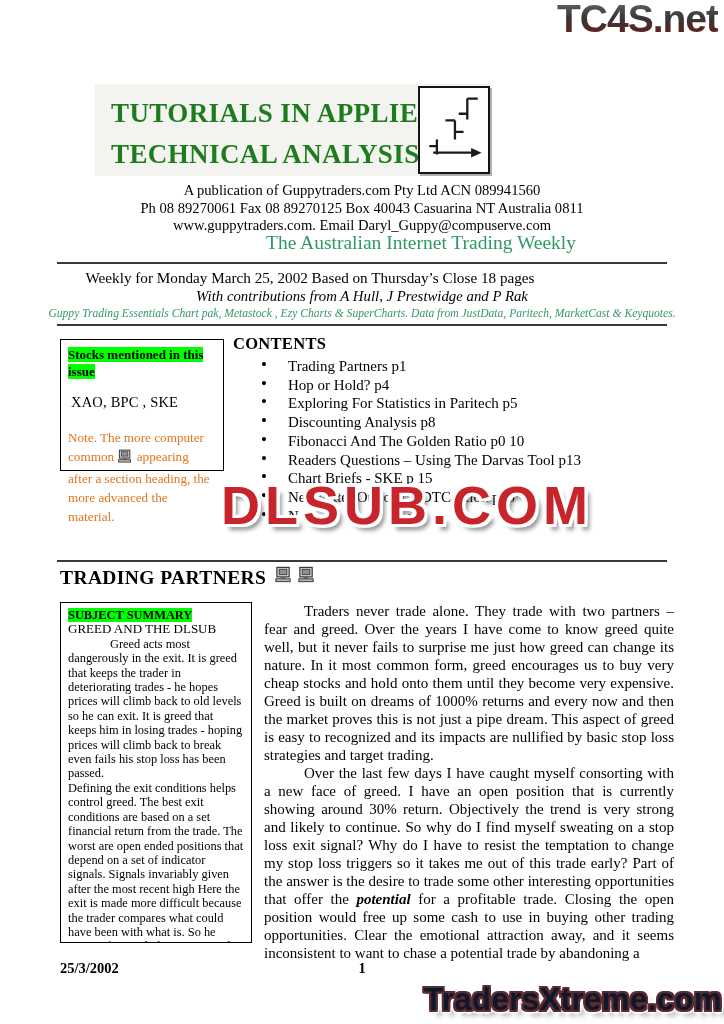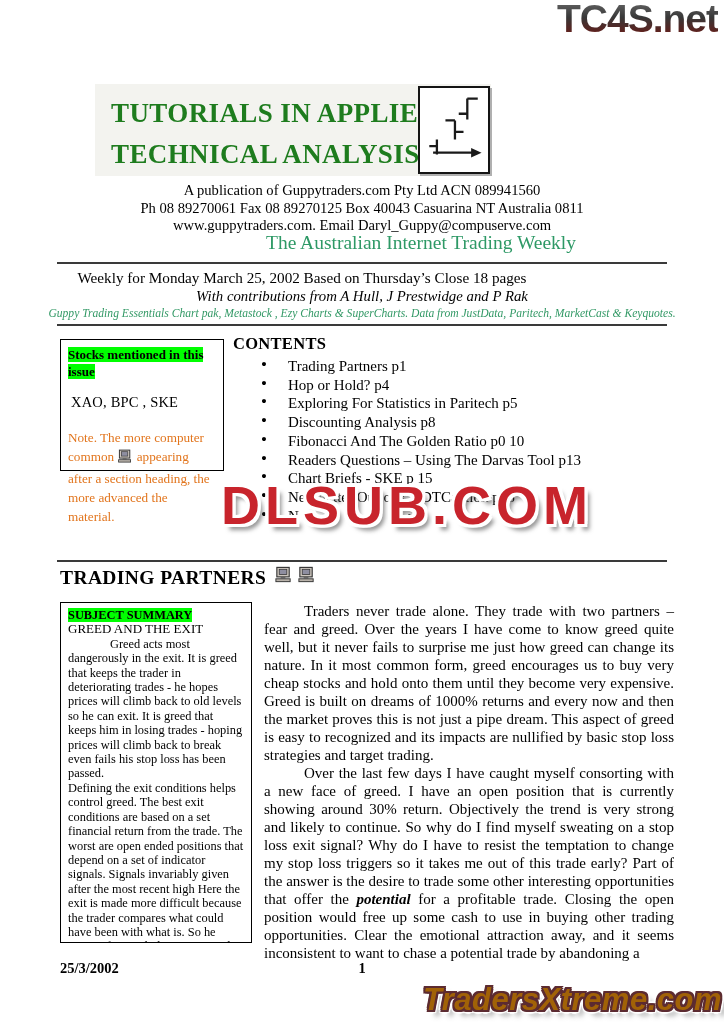--- a/index.html
+++ b/index.html
@@ -27,50 +27,49 @@
     text-shadow:
       -3px -3px 0 #fff, 3px -3px 0 #fff, -3px 3px 0 #fff, 3px 3px 0 #fff,
       -3px 0 0 #fff, 3px 0 0 #fff, 0 -3px 0 #fff, 0 3px 0 #fff,
       5px 6px 4px rgba(60,60,60,0.55);
     z-index:30;
   }
   .wm-bottom {
     position:absolute; top:982px; right:2px;
     font-family:"Liberation Sans", sans-serif; font-weight:800;
     font-size:31px; letter-spacing:0.5px;
-    color:#a16207;
+    color:#0f172a;
     text-shadow:
       -2px -2px 0 #5c2b31, 2px -2px 0 #5c2b31, -2px 2px 0 #5c2b31, 2px 2px 0 #5c2b31,
       -2px 0 0 #5c2b31, 2px 0 0 #5c2b31, 0 -2px 0 #5c2b31, 0 2px 0 #5c2b31,
       -4px 0 1px #fff, 4px 0 1px #fff, 0 -4px 1px #fff, 0 4px 1px #fff,
       -3px -3px 1px #fff, 3px -3px 1px #fff, -3px 3px 1px #fff, 3px 3px 1px #fff,
       6px 6px 5px rgba(80,80,80,0.5);
     z-index:30;
-    font-style:italic;
   }
 
   
   .masthead-bg { position:absolute; left:95px; top:84px; width:396px; height:92px; background:#f3f3ef; }
   .masthead-title {
     position:absolute; left:111px; top:93px;
     color:#1e7c1e; font-weight:bold; font-size:27px; line-height:41px; letter-spacing:0.4px;
     white-space:nowrap;
   }
   .logo-box {
     position:absolute; left:418px; top:86px; width:68px; height:84px;
     background:#ffffff; border:2px solid #141414; box-shadow:2px 2px 0 #b0b0b0;
   }
   .logo-box svg { display:block; margin:2px auto 0; }
 
   .pub-lines { position:absolute; left:0; top:182px; width:724px; text-align:center; font-size:14.6px; line-height:17.6px;font-family:Liberation Serif, serif; }
   .tagline { position:absolute; left:0; top:232px; width:576px; text-align:right; color:#2e9966; font-size:19.5px; }
 
   .rule { position:absolute; left:57px; width:610px; border-top:2px solid #3a3a3a; }
 
-  .banner1 { position:absolute; left:0; top:269px; width:604px; text-align:center; font-size:15.2px; }
+  .banner1 { position:absolute; left:8px; top:269px; width:604px; text-align:center; font-size:15.2px; }
   .banner2 { position:absolute; left:0; top:288px; width:724px; text-align:center; font-size:14.8px; font-style:italic; }
   .banner3 { position:absolute; left:0; top:307px; width:724px; text-align:center; font-size:11.6px; font-style:italic; color:#339966; }
 
   
   .stocks-box {
     position:absolute; left:60px; top:339px; width:164px; height:132px;
     border:1px solid #000; padding:6px 7px; box-sizing:border-box;
     font-size:13px; line-height:17px;
   }
   .hl-green { background:#00ff00; font-weight:bold; }
@@ -189,21 +188,21 @@
         </svg></span><span style="margin-left:4px"><svg width="19" height="18" viewBox="0 0 20 18">
           <rect x="3" y="1" width="13" height="10" fill="#cfc8c0" stroke="#333" stroke-width="1.2"></rect>
           <rect x="5.5" y="3" width="8" height="5.5" fill="#8e8ea0" stroke="#333" stroke-width="0.8"></rect>
           <rect x="7" y="11" width="5" height="1.6" fill="#666"></rect>
           <rect x="2" y="13" width="15" height="3" fill="#b9b2aa" stroke="#333" stroke-width="1"></rect>
         </svg></span>
   </div>
 
   <div class="summary-box">
     <span class="hl-green">SUBJECT SUMMARY</span>
-    <div class="subheading">GREED AND THE EXIT</div>
+    <div class="subheading">GREED AND THE DLSUB</div>
     <p class="indent">Greed acts most dangerously in the exit. It is greed that keeps the trader in deteriorating trades - he hopes prices will climb back to old levels so he can exit. It is greed that keeps him in losing trades - hoping prices will climb back to break even fails his stop loss has been passed.</p>
     <p>Defining the exit conditions helps control greed. The best exit conditions are based on a set financial return from the trade. The worst are open ended positions that depend on a set of indicator signals. Signals invariably given after the most recent high Here the exit is made more difficult because the trader compares what could have been with what is. So he waits, often with disastrous results.</p>
   </div>
 
   <div class="body-col">
     <p>Traders never trade alone. They trade with two partners – fear and greed. Over the years I have come to know greed quite well, but it never fails to surprise me just how greed can change its nature. In it most common form, greed encourages us to buy very cheap stocks and hold onto them until they become very expensive. Greed is built on dreams of 1000% returns and every now and then the market proves this is not just a pipe dream. This aspect of greed is easy to recognized and its impacts are nullified by basic stop loss strategies and target trading.</p>
     <p><span>Over the last few days I have caught myself consorting with a new face of greed. I have an open position that is currently showing around 30% return. Objectively the trend is very strong and likely to continue. So why do I find myself sweating on a  stop loss exit signal? Why do I have to resist the temptation to change my stop loss triggers so it takes me out of this trade early? Part of the answer is the desire to trade some other interesting opportunities that offer the </span><span class="bi">potential</span><span> for a profitable trade. Closing the open position would free up some cash to use in buying other trading opportunities. Clear the emotional attraction away, and it seems inconsistent to want to chase a potential trade by abandoning a</span></p>
   </div>
 
   <div class="footer-date">25/3/2002</div>

